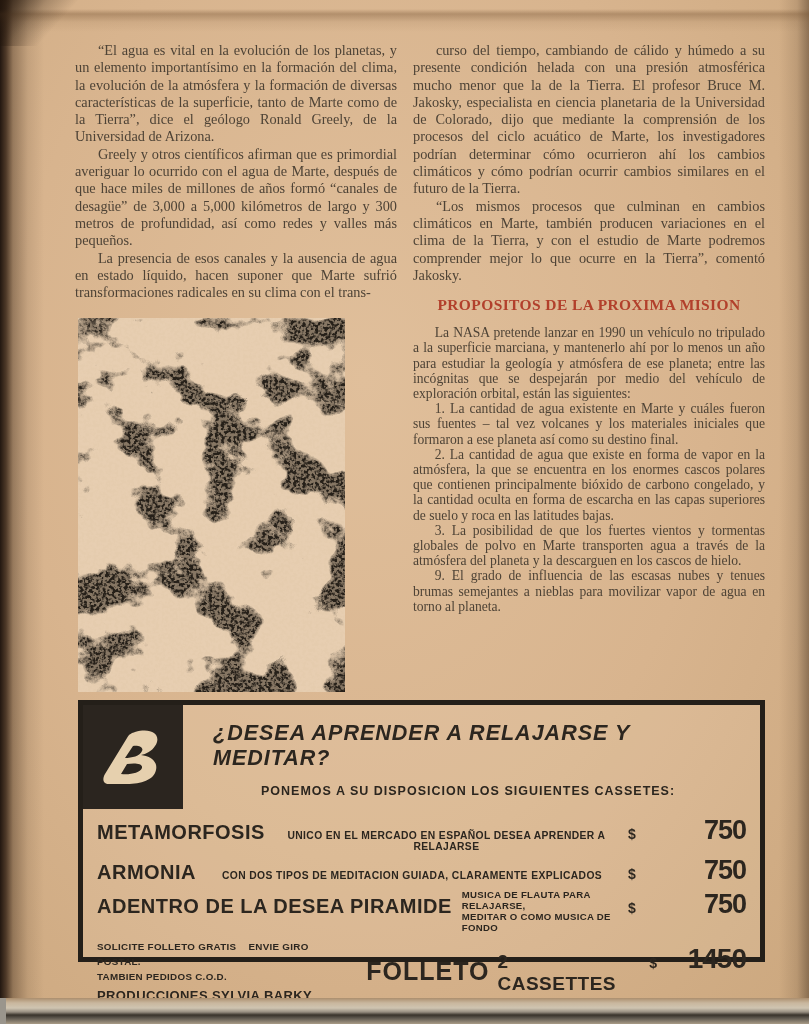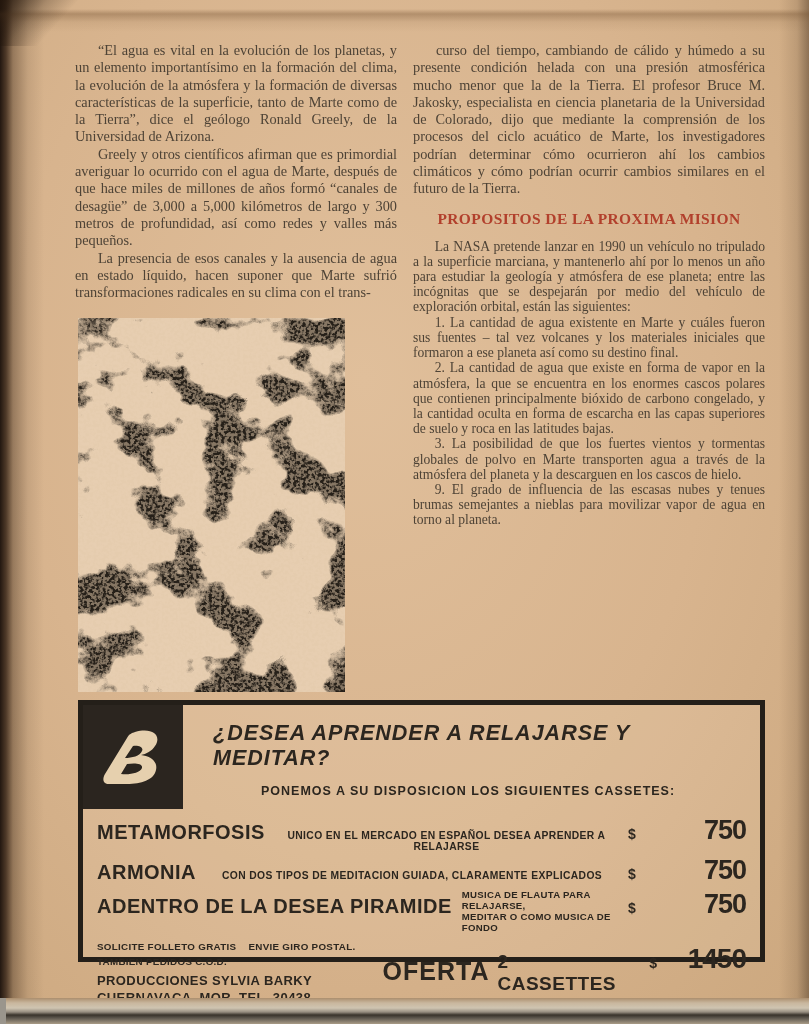--- a/index.html
+++ b/index.html
@@ -74,20 +74,21 @@
   <div class="corner-tl"></div>
 
   <div class="col col-left">
     <p class="para">“El agua es vital en la evolución de los planetas, y un elemento importantísimo en la formación del clima, la evolución de la atmósfera y la formación de diversas características de la superficie, tanto de Marte como de la Tierra”, dice el geólogo Ronald Greely, de la Universidad de Arizona.</p>
     <p class="para">Greely y otros científicos afirman que es primordial averiguar lo ocurrido con el agua de Marte, después de que hace miles de millones de años formó “canales de desagüe” de 3,000 a 5,000 kilómetros de largo y 300 metros de profundidad, así como redes y valles más pequeños.</p>
     <p class="para">La presencia de esos canales y la ausencia de agua en estado líquido, hacen suponer que Marte sufrió transformaciones radicales en su clima con el trans-</p>
   </div>
 
   <div class="col col-right">
     <p class="para">curso del tiempo, cambiando de cálido y húmedo a su presente condición helada con una presión atmosférica mucho menor que la de la Tierra. El profesor Bruce M. Jakosky, especialista en ciencia planetaria de la Universidad de Colorado, dijo que mediante la comprensión de los procesos del ciclo acuático de Marte, los investigadores podrían determinar cómo ocurrieron ahí los cambios climáticos y cómo podrían ocurrir cambios similares en el futuro de la Tierra.</p>
+    <p class="para">“Los mismos procesos que culminan en cambios climáticos en Marte, también producen variaciones en el clima de la Tierra, y con el estudio de Marte podremos comprender mejor lo que ocurre en la Tierra”, comentó Jakosky.</p>
     <p class="heading-red">PROPOSITOS DE LA PROXIMA MISION</p>
     <p class="para2">La NASA pretende lanzar en 1990 un vehículo no tripulado a la superficie marciana, y mantenerlo ahí por lo menos un año para estudiar la geología y atmósfera de ese planeta; entre las incógnitas que se despejarán por medio del vehículo de exploración orbital, están las siguientes:</p>
     <p class="para2">1. La cantidad de agua existente en Marte y cuáles fueron sus fuentes – tal vez volcanes y los materiales iniciales que formaron a ese planeta así como su destino final.</p>
     <p class="para2">2. La cantidad de agua que existe en forma de vapor en la atmósfera, la que se encuentra en los enormes cascos polares que contienen principalmente bióxido de carbono congelado, y la cantidad oculta en forma de escarcha en las capas superiores de suelo y roca en las latitudes bajas.</p>
     <p class="para2">3. La posibilidad de que los fuertes vientos y tormentas globales de polvo en Marte transporten agua a través de la atmósfera del planeta y la descarguen en los cascos de hielo.</p>
     <p class="para2">9. El grado de influencia de las escasas nubes y tenues brumas semejantes a nieblas para movilizar vapor de agua en torno al planeta.</p>
   </div>
 
   <div class="photo-wrap">
     <svg width="267" height="374">
@@ -156,21 +157,21 @@
     </div>
 
     <div class="ad-bottom">
       <div class="ad-left-info">
         <div class="ad-notes">SOLICITE FOLLETO GRATIS    ENVIE GIRO POSTAL.
 TAMBIEN PEDIDOS C.O.D.</div>
         <div class="ad-contact">PRODUCCIONES SYLVIA BARKY
 CUERNAVACA, MOR. TEL. 30438
 A. POSTAL 1146</div>
       </div>
-      <div class="ad-oferta">OFERTA</div>
+      <div class="ad-oferta">FOLLETO</div>
       <div class="ad-offers">
         <div class="offer-row">
           <span class="offer-qty">2 CASSETTES</span>
           <span class="offer-price">
             <span class="cur">$</span>
             <span class="num">1450</span>
           </span>
         </div>
         <div class="offer-row">
           <span class="offer-qty">3 CASSETTES</span>

